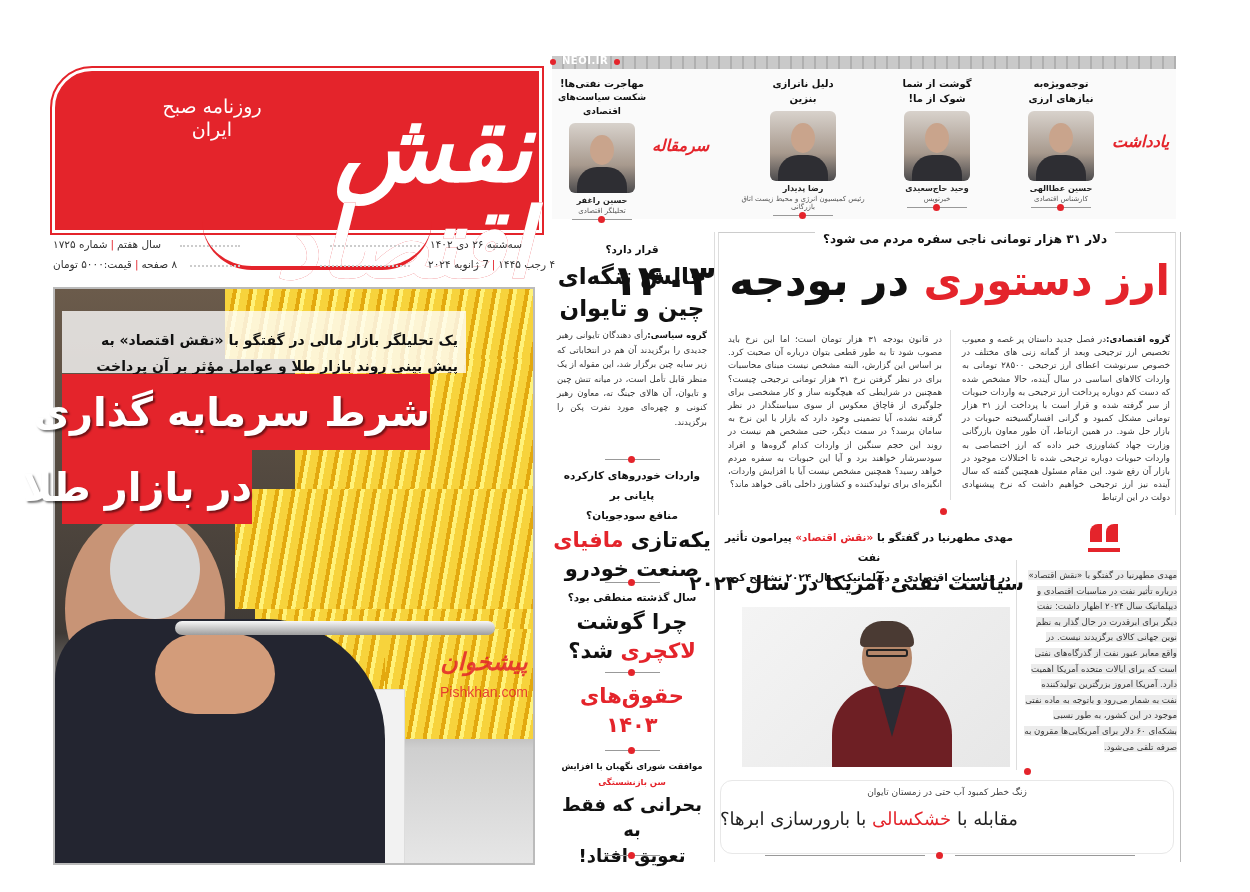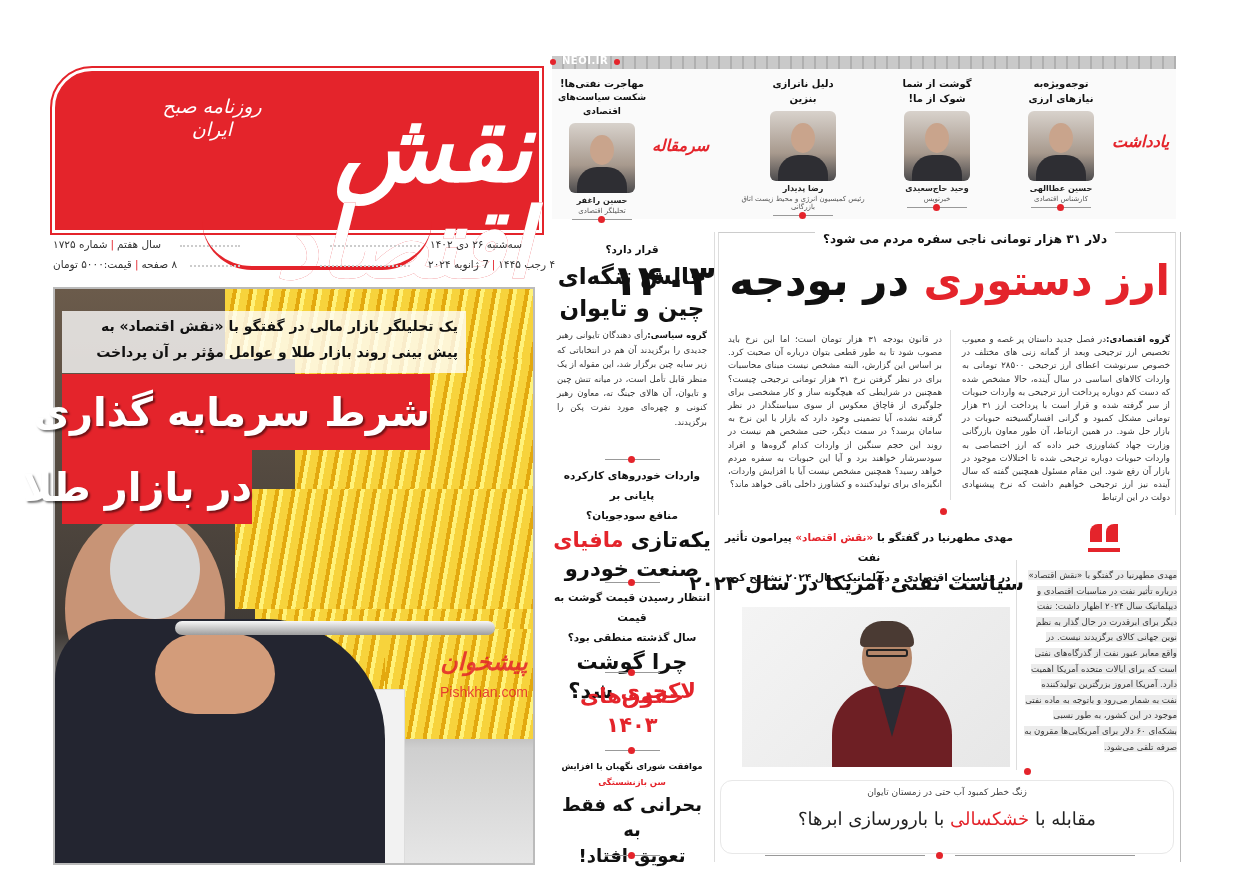--- a/index.html
+++ b/index.html
@@ -5,21 +5,21 @@
   * { box-sizing: border-box; margin: 0; padding: 0; }
   html, body { width: 1250px; height: 892px; background: #ffffff; overflow: hidden; }
   body { position: relative; font-family: "DejaVu Sans", sans-serif; color: #1a1a1a; direction: rtl; }
 
   .abs { position: absolute; }
 
   
   .masthead { left: 52px; top: 40px; width: 490px; height: 190px; }
   .mast-red { position: absolute; left: 0; top: 28px; width: 490px; height: 165px; background: #e4242b; border-radius: 40px 0 0 0; border: 3px solid #fff; outline: 2px solid #e4242b; }
   .mast-title { position: absolute; right: 10px; top: 2px; font-family: "DejaVu Serif", serif; font-size: 96px; font-weight: bold; color: #fff; font-style: italic; letter-spacing: -4px; line-height: 1; text-shadow: 0 0 0 #e4242b; }
-  .mast-sub { position: absolute; left: 100px; top: 55px; color: #fff; font-family: "DejaVu Serif", serif; font-style: italic; font-size: 19px; line-height: 1.2; text-align: center; width: 120px; }
+  .mast-sub { position: absolute; left: 100px; top: 55px; color: #fff; font-family: "DejaVu Serif", serif; font-size: 19px; line-height: 1.2; text-align: center; width: 120px; }
   .mast-swoosh { position: absolute; left: 150px; top: 180px; width: 230px; height: 50px; border-bottom: 4px solid #e4242b; border-radius: 0 0 120px 120px; }
 
   .meta-row { position: absolute; font-size: 10.5px; color: #333; white-space: nowrap; }
   .meta-row .sep { color: #e4242b; margin: 0 3px; }
   .dots { position: absolute; height: 2px; border-top: 2px dotted #ccc; }
 
   
   .strip { left: 552px; top: 56px; width: 624px; height: 13px; background: repeating-linear-gradient(90deg, #c9c9c9 0 10px, #b0b0b0 10px 12px); }
   .strip-label { position: absolute; left: 6px; top: -1px; font-size: 10px; color: #fff; font-weight: bold; direction: ltr; letter-spacing: 0.5px; }
   .strip-dot { position: absolute; width: 6px; height: 6px; background: #e4242b; border-radius: 50%; top: 3px; }
@@ -57,21 +57,21 @@
   .interview-headline { left: 724px; top: 571px; width: 300px; text-align: center; font-size: 20px; font-weight: bold; color: #111; white-space: nowrap; }
   .interview-photo { left: 742px; top: 607px; width: 268px; height: 160px; background: linear-gradient(135deg, #f4f4f4 0%, #e7e7e7 100%); overflow: hidden; }
   .interview-photo .head { position: absolute; left: 120px; top: 20px; width: 50px; height: 62px; border-radius: 50%; background: #b5876a; }
   .interview-photo .hair { position: absolute; left: 118px; top: 14px; width: 54px; height: 26px; border-radius: 30px 30px 6px 6px; background: #4a3a33; }
   .interview-photo .body { position: absolute; left: 90px; top: 78px; width: 120px; height: 90px; border-radius: 50px 50px 0 0; background: #6e1f24; }
   .interview-photo .shirt { position: absolute; left: 136px; top: 80px; width: 28px; height: 50px; background: #2b2b33; clip-path: polygon(0 0, 100% 0, 50% 100%); }
   .interview-photo .glasses { position: absolute; left: 124px; top: 42px; width: 42px; height: 8px; border: 2px solid #222; border-radius: 3px; }
 
   .drought-box { left: 720px; top: 780px; width: 454px; height: 74px; border: 1px solid #e8e8e8; border-radius: 12px; }
   .drought-kicker { left: 720px; top: 787px; width: 454px; text-align: center; font-size: 9px; color: #444; }
-  .drought-head { left: 720px; top: 808px; width: 454px; text-align: center; font-size: 18px; color: #222; font-family: "DejaVu Serif", serif; }
+  .drought-head { left: 720px; top: 808px; width: 454px; text-align: left; font-size: 18px; color: #222; font-family: "DejaVu Serif", serif; }
   .drought-head .red { color: #e4242b; }
 
   .red-dot { position: absolute; width: 7px; height: 7px; background: #e4242b; border-radius: 50%; }
   .hr { position: absolute; height: 1px; background: #999; }
 
   
   .mid { position: absolute; left: 553px; width: 158px; text-align: center; }
   .mid .k { font-size: 10.5px; font-weight: bold; line-height: 1.9; color: #111; }
   .mid .k .red { color: #e4242b; }
   .mid .h { font-size: 21px; font-weight: bold; line-height: 1.4; color: #111; }
@@ -85,21 +85,21 @@
   .gold { position: absolute; background: repeating-linear-gradient(100deg, #f7d33c 0 8px, #e3a90f 8px 12px, #fff27a 12px 16px); }
   .jewel-bg { position: absolute; left: 0; top: 0; width: 100%; height: 100%; background: linear-gradient(180deg, #6b5b4b 0%, #3f3a36 60%, #cfcfcf 80%, #e6e6e6 100%); }
   .man-face { position: absolute; left: 10px; top: 500px; width: 160px; height: 200px; border-radius: 50%; background: #c89476; }
   .man-hair { position: absolute; left: 55px; top: 510px; width: 90px; height: 100px; border-radius: 50%; background: #d8d8d8; }
   .man-suit { position: absolute; left: 0; top: 610px; width: 330px; height: 320px; border-radius: 60px 120px 0 0; background: #232530; }
   .hand { position: absolute; left: 100px; top: 625px; width: 120px; height: 80px; border-radius: 40px; background: #d39c7a; }
   .pointer { position: absolute; left: 170px; top: 620px; width: 320px; height: 14px; border-radius: 7px; background: linear-gradient(180deg, #f7f7f7, #9d9d9d); }
   .necklace-box { position: absolute; left: 230px; top: 690px; width: 170px; height: 175px; background: #f2f2f2; border: 1px solid #ddd; }
   .necklace { position: absolute; left: 265px; top: 720px; width: 100px; height: 100px; border: 2px dotted #c99a1c; border-radius: 0 0 50px 50px; border-top: none; }
 
-  .photo-kicker { left: 62px; top: 311px; width: 404px; height: 62px; background: rgba(255,255,255,0.78); padding: 2px 8px; font-size: 14px; font-weight: bold; color: #111; line-height: 26px; text-align: right; }
+  .photo-kicker { left: 62px; top: 311px; width: 404px; height: 62px; background: rgba(255,255,255,0.78); padding: 16px 8px; font-size: 14px; font-weight: bold; color: #111; line-height: 26px; text-align: right; }
   .photo-head-1 { left: 62px; top: 374px; width: 368px; height: 76px; background: #e4242b; color: #fff; font-size: 40px; font-weight: bold; text-align: center; line-height: 76px; white-space: nowrap; letter-spacing: -1px; text-shadow: 2px 2px 2px rgba(0,0,0,0.5); }
   .photo-head-2 { left: 62px; top: 450px; width: 190px; height: 74px; background: #e4242b; color: #fff; font-size: 40px; font-weight: bold; text-align: center; line-height: 74px; white-space: nowrap; letter-spacing: -1px; text-shadow: 2px 2px 2px rgba(0,0,0,0.5); }
 
   .watermark { left: 440px; top: 650px; color: #e4242b; opacity: 0.85; text-align: center; }
   .watermark .fa { font-family: "DejaVu Serif", serif; font-style: italic; font-size: 24px; font-weight: bold; line-height: 1; }
   .watermark .en { font-size: 14px; direction: ltr; font-family: "Liberation Sans", sans-serif; margin-top: 10px; }
 </style>
 </head>
 <body>
 
@@ -258,21 +258,20 @@
 <div class="mid" style="top:466px;">
   <div class="k">واردات خودروهای کارکرده پایانی بر</div>
   <div class="k">منافع سودجویان؟</div>
   <div class="h"><span>یکه‌تازی </span><span class="red">مافیای</span></div>
   <div class="h">صنعت خودرو</div>
 </div>
 <div class="hr" style="left:605px; top:582px; width:55px;"></div>
 <div class="red-dot" style="left:628px; top:579px;"></div>
 
 <div class="mid" style="top:588px;">
-  <div class="k">انتظار رسیدن قیمت گوشت به قیمت</div>
   <div class="k">سال گذشته منطقی بود؟</div>
   <div class="h"><span>چرا گوشت </span><span class="red">لاکچری</span><span> شد؟</span></div>
 </div>
 <div class="hr" style="left:605px; top:672px; width:55px;"></div>
 <div class="red-dot" style="left:628px; top:669px;"></div>
 
 <div class="mid" style="top:682px;">
   <div class="h red" style="color:#e4242b;">حقوق‌های ۱۴۰۳</div>
 </div>
 <div class="hr" style="left:605px; top:750px; width:55px;"></div>

